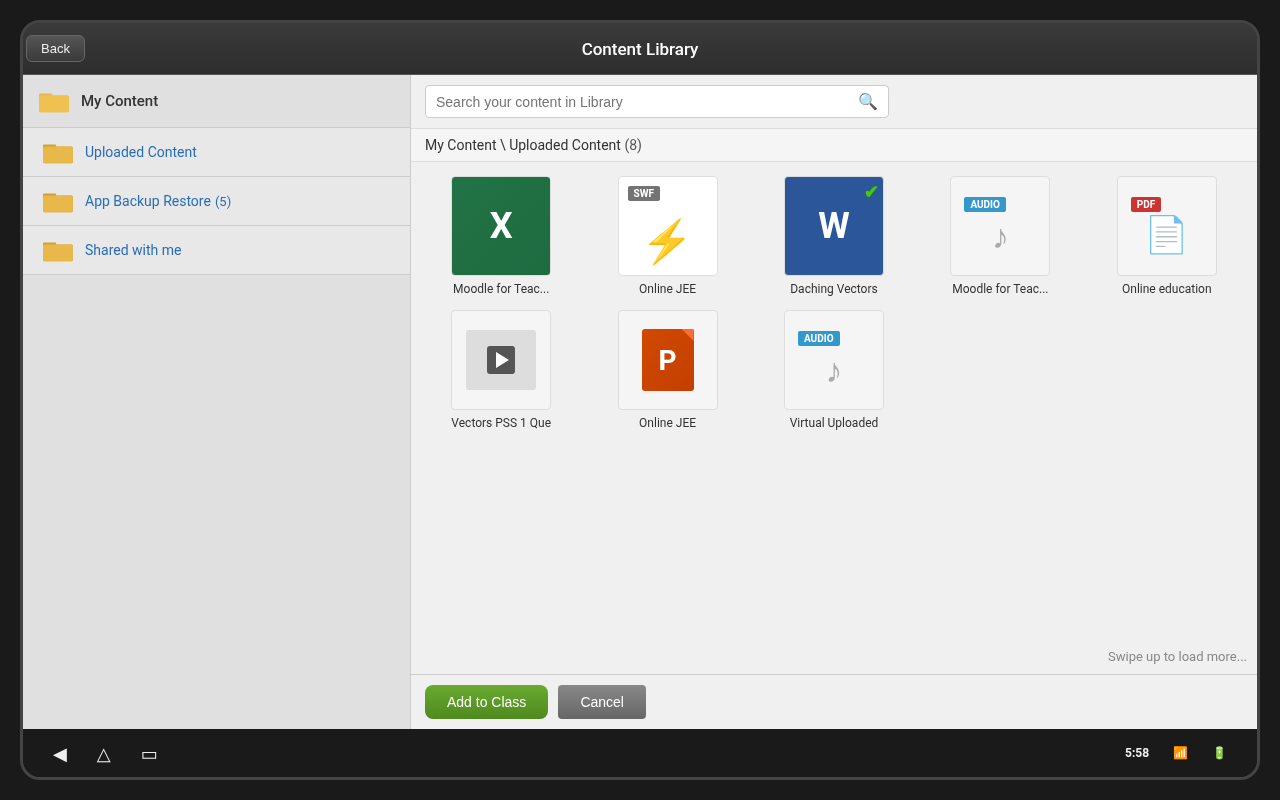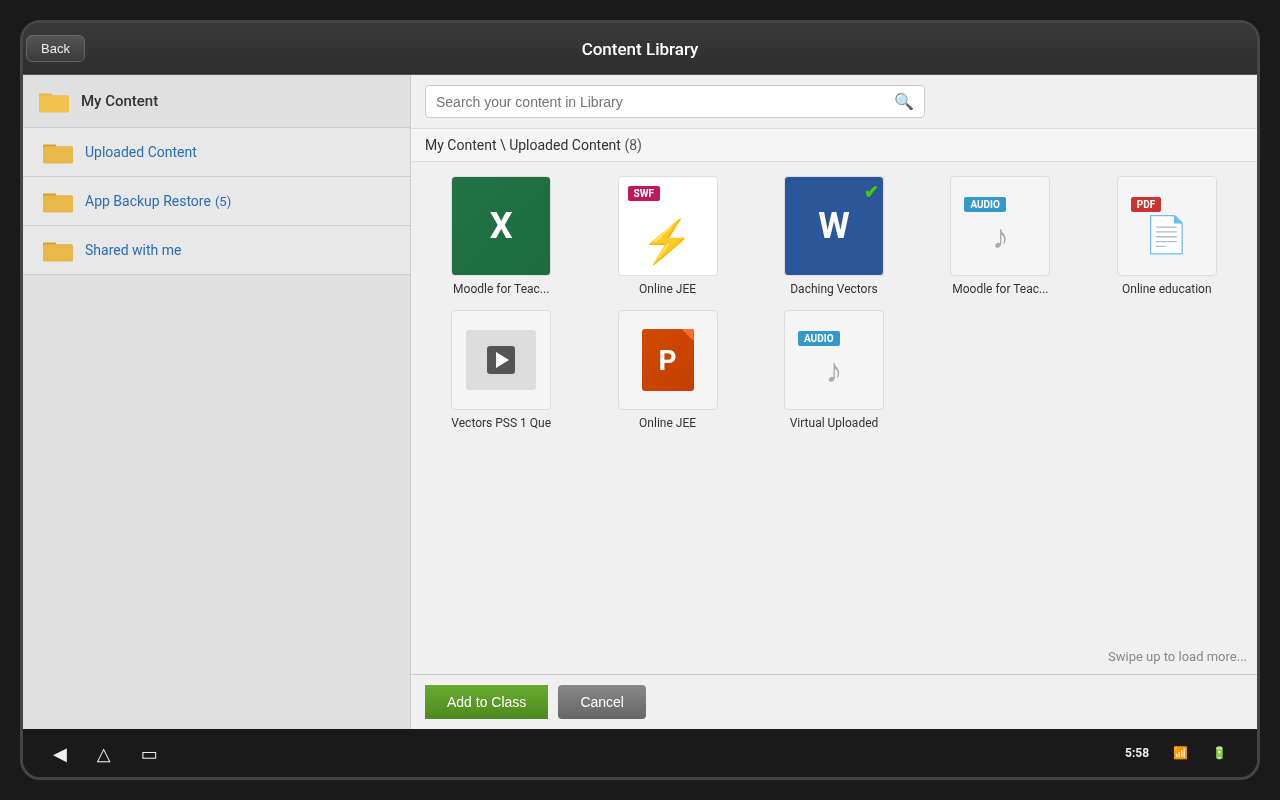--- a/index.html
+++ b/index.html
@@ -113,21 +113,21 @@
       background: #f0f0f0;
       border-bottom: 1px solid #ddd;
     }
     .search-input-wrapper {
       display: flex;
       align-items: center;
       background: #fff;
       border: 1px solid #ccc;
       border-radius: 4px;
       padding: 6px 10px;
-      width: 500px;
+      width: 464px;
     }
     .search-input {
       border: none;
       outline: none;
       flex: 1;
       font-size: 14px;
       color: #999;
       background: transparent;
     }
     .search-icon {
@@ -193,21 +193,21 @@
       background: #f0f0f0;
       border-top: 1px solid #ccc;
       padding: 10px 14px;
       display: flex;
       gap: 10px;
     }
     .btn-add {
       background: linear-gradient(to bottom, #6aaa30, #4e8a1e);
       color: #fff;
       border: none;
-      border-radius: 0;
+      border-radius: 8px;
       padding: 9px 22px;
       font-size: 14px;
       cursor: pointer;
     }
     .btn-cancel {
       background: linear-gradient(to bottom, #888, #666);
       color: #fff;
       border: none;
       border-radius: 4px;
       padding: 9px 22px;
@@ -289,21 +289,21 @@
       border-left: 13px solid white;
       margin-left: 3px;
     }
     .swf-icon {
       display: flex;
       flex-direction: column;
       align-items: center;
       width: 80px;
     }
     .swf-badge {
-      background: #be185d;
+      background: #737373;
       color: white;
       font-size: 10px;
       font-weight: bold;
       padding: 2px 6px;
       border-radius: 2px;
       margin-bottom: 16px;
       align-self: flex-start;
     }
     .pdf-icon {
       display: flex;

